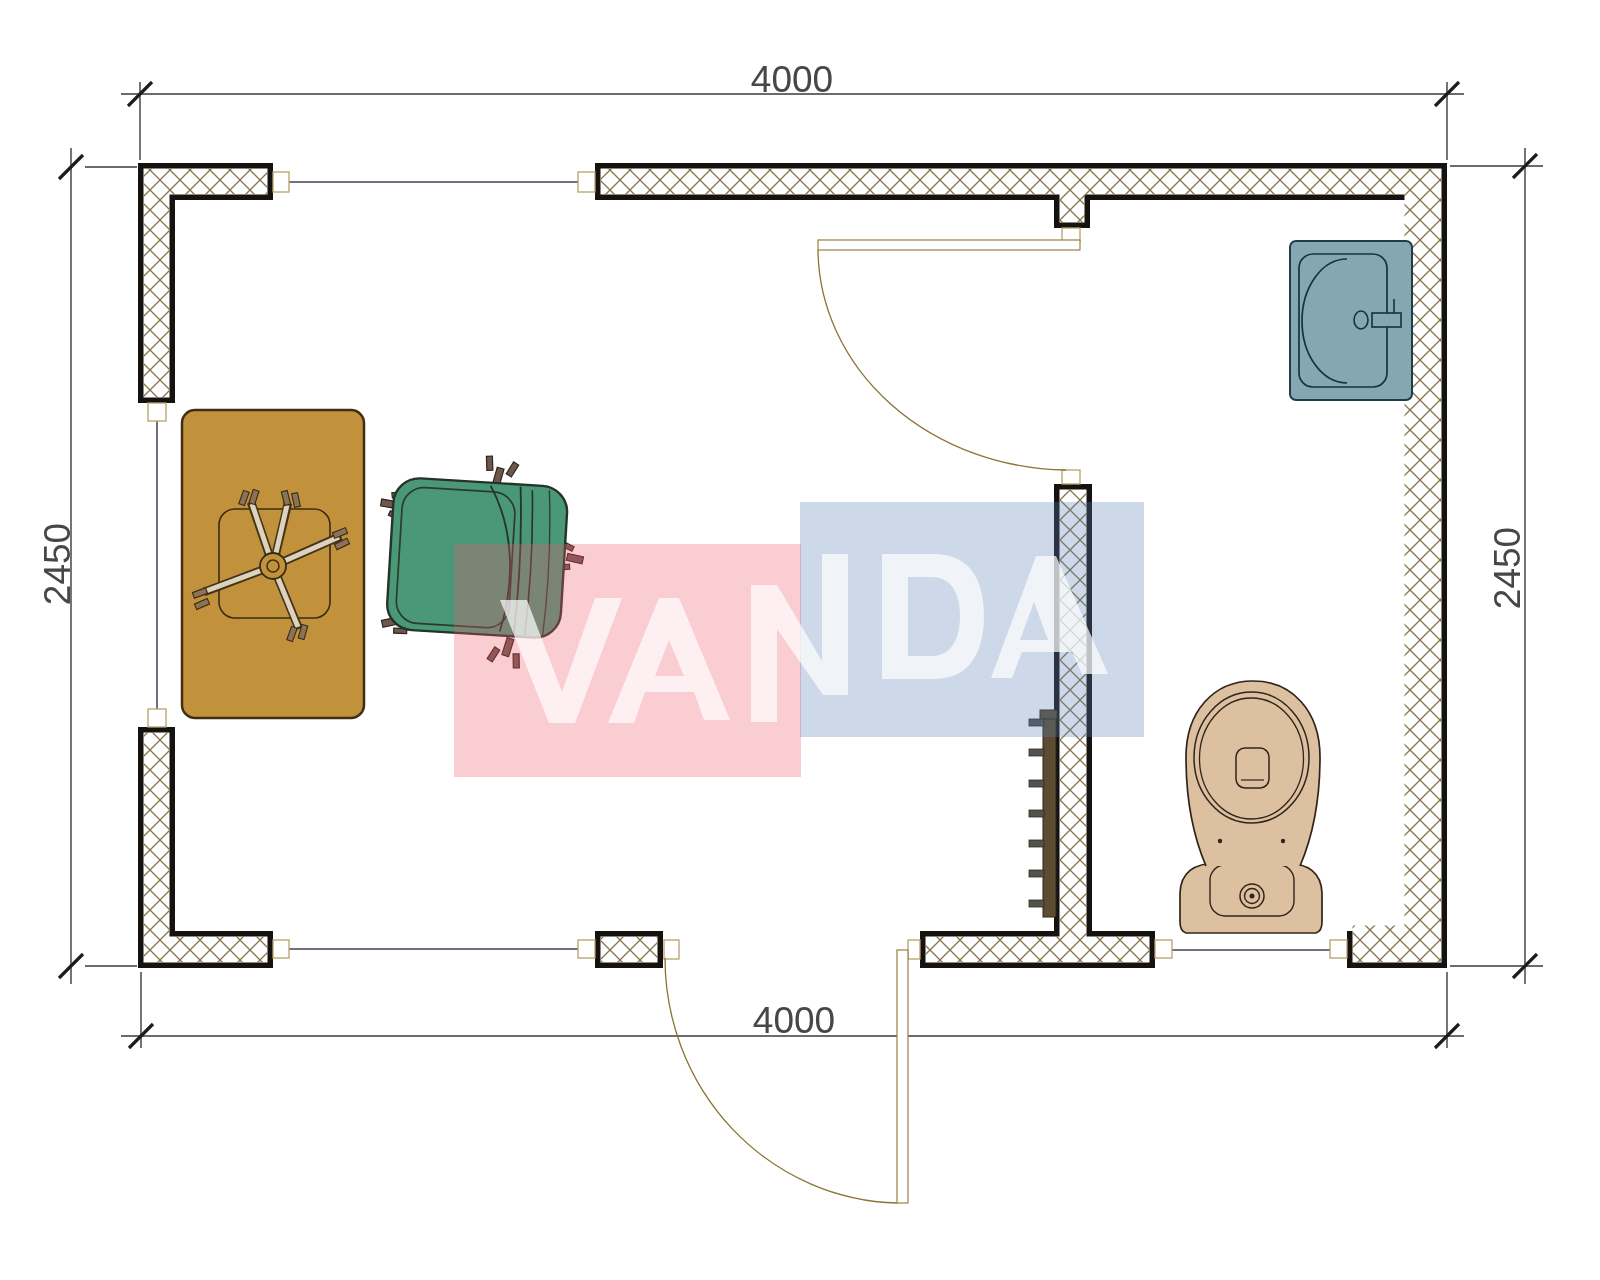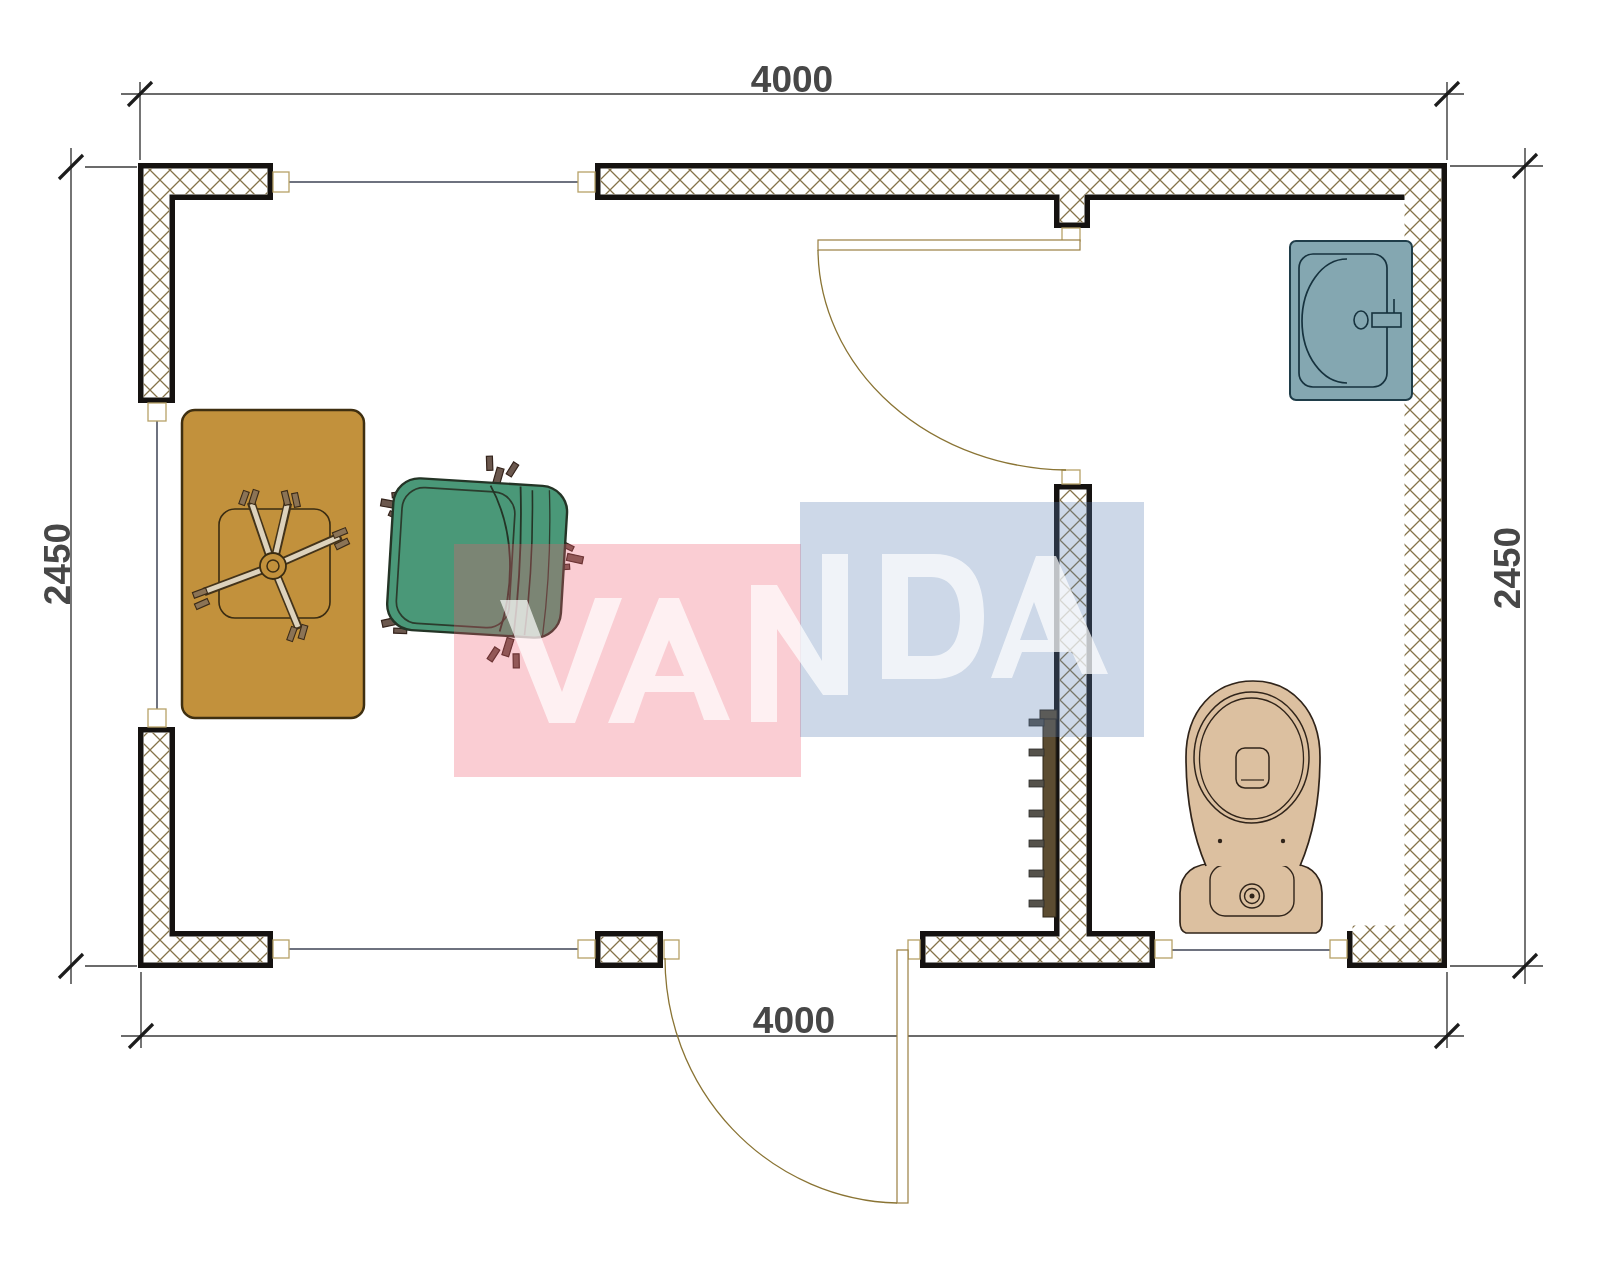--- a/index.html
+++ b/index.html
@@ -1,17 +1,17 @@
 <!DOCTYPE html>
 <html><head>
 <meta charset="utf-8">
 <style>
 html,body{margin:0;padding:0;background:#ffffff;}
 #page{position:relative;width:1600px;height:1280px;background:#22c55e;overflow:hidden;
-font-family:"Liberation Sans", sans-serif;font-weight:bold;}
+font-family:"Liberation Sans", sans-serif;}
 svg{position:absolute;left:0;top:0;}
 text{font-family:"Liberation Sans", sans-serif;fill:#474747;}
 </style>
 </head>
 <body>
 <div id="page">
 <svg width="1600" height="1280" viewBox="0 0 1600 1280">
 <defs>
 <pattern id="hatch" width="20" height="20" patternUnits="userSpaceOnUse">
 <path d="M-4,24 L24,-4 M-4,-4 L24,24" stroke="#85734a" stroke-width="1.3" fill="none"></path>

